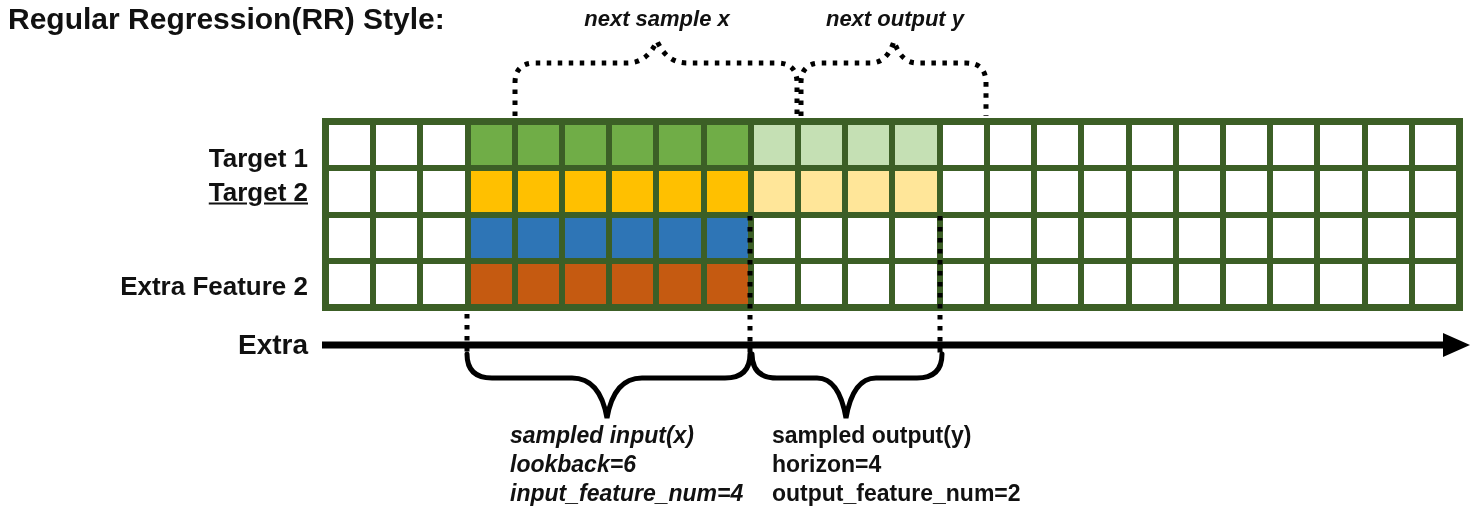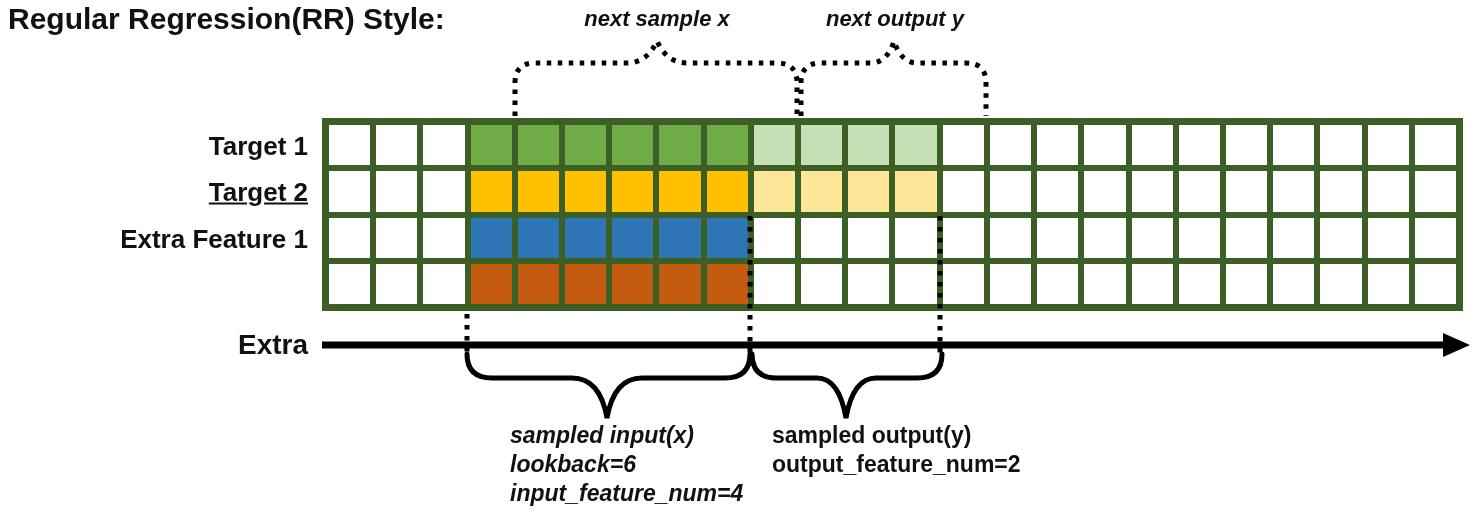--- a/index.html
+++ b/index.html
@@ -80,23 +80,23 @@
     pointer-events: none;
   }
 </style>
 </head>
 <body>
 
 <div class="canvas">
 
   <div class="title">Regular Regression(RR) Style:</div>
 
-  <div class="row-label" style="top:146px;">Target 1</div>
+  <div class="row-label" style="top:158px;">Target 1</div>
   <div class="row-label" style="top:192px;text-decoration:underline;">Target 2</div>
-  <div class="row-label" style="top:239px;">Extra Feature 1</div>
+  <div class="row-label" style="top:286px;">Extra Feature 2</div>
 
   <div class="sample-grid" style="background: rgb(60, 95, 38);">
       <div class="cell" style="background: rgb(255, 255, 255);"></div>
       <div class="cell" style="background: rgb(255, 255, 255);"></div>
       <div class="cell" style="background: rgb(255, 255, 255);"></div>
       <div class="cell" style="background: rgb(112, 173, 71);"></div>
       <div class="cell" style="background: rgb(112, 173, 71);"></div>
       <div class="cell" style="background: rgb(112, 173, 71);"></div>
       <div class="cell" style="background: rgb(112, 173, 71);"></div>
       <div class="cell" style="background: rgb(112, 173, 71);"></div>
@@ -195,20 +195,21 @@
 
   <div class="time-label">Extra</div>
 
   <div class="anno-block input">
     <div>sampled input(x)</div>
     <div>lookback=6</div>
     <div>input_feature_num=4</div>
   </div>
   <div class="anno-block output">
     <div>sampled output(y)</div>
+    <div>horizon=4</div>
     <div>output_feature_num=2</div>
   </div>
 
   <svg class="overlay" viewBox="0 0 1476 516" xmlns="http://www.w3.org/2000/svg">
 
     <path d="M 515 116 L 515 83 Q 515 63 535 63 L 627 63 Q 647 63 657 41 Q 667 63 687 63 L 777 63 Q 797 63 797 83 L 797 116" fill="none" stroke="#000000" stroke-width="5" stroke-dasharray="4.5 6.5"></path>
 
     <path d="M 801 116 L 801 83 Q 801 63 821 63 L 871 63 Q 887 63 894 41 Q 901 63 917 63 L 966 63 Q 986 63 986 83 L 986 116" fill="none" stroke="#000000" stroke-width="5" stroke-dasharray="4.5 6.5"></path>
 
     <path d="M 467 314 L 467 356" fill="none" stroke="#000000" stroke-width="5" stroke-dasharray="4.5 6.5"></path>

